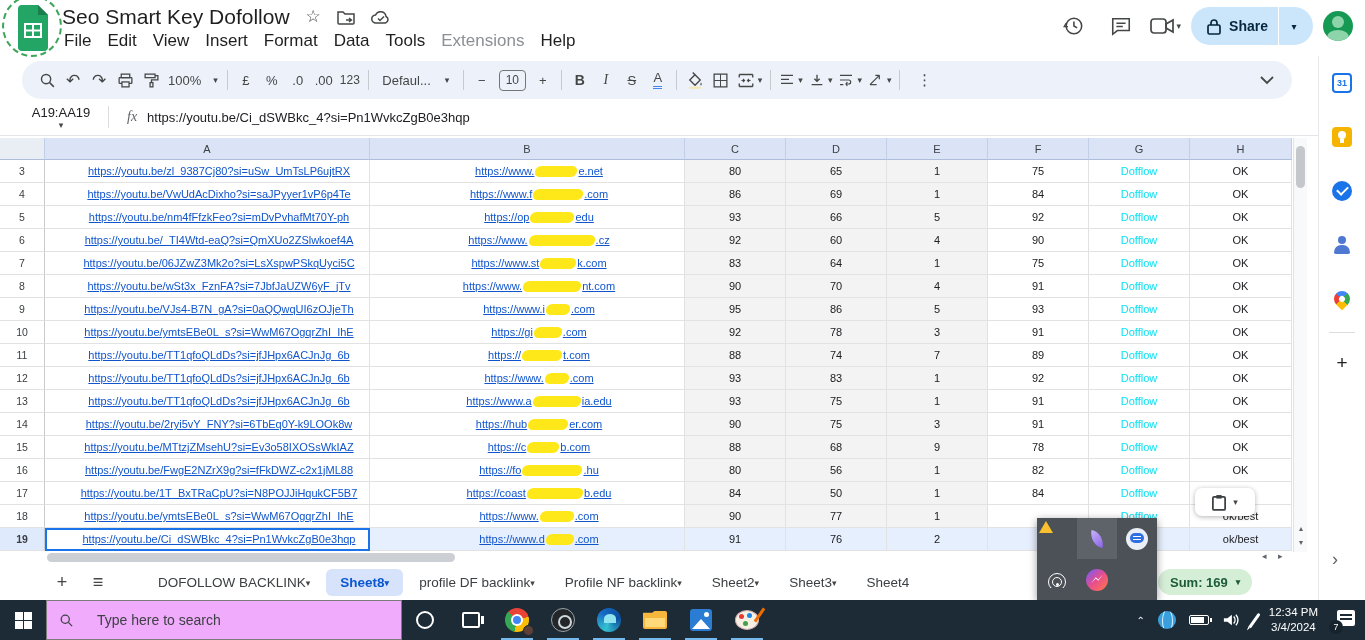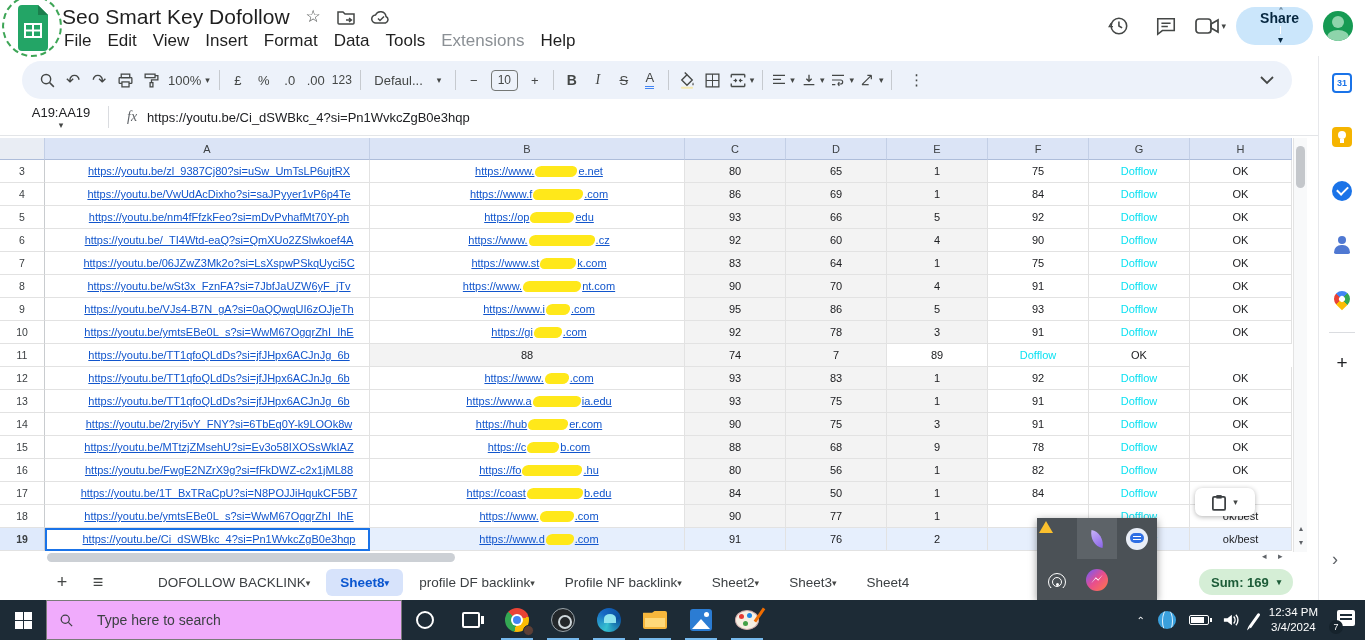--- a/index.html
+++ b/index.html
@@ -14,34 +14,34 @@
   .title-row { position:absolute; left:62px; top:4px; display:flex; align-items:center; gap:16px; height:26px; }
   .doc-title { font-size:21px; color:#1f1f1f; }
   .tstar { font-size:17px; color:#444746; margin-top:-2px; }
   #menubar { position:absolute; left:56px; top:28px; display:flex; }
   .menu-item { padding:3px 8px; font-size:17px; color:#1f1f1f; border-radius:6px; cursor:default; }
   .menu-item.muted { color:#8b9095; }
   .hdr-right { position:absolute; right:12px; top:7px; display:flex; align-items:center; gap:10px; }
   .hicon { width:38px; height:38px; display:flex; align-items:center; justify-content:center; border-radius:50%; }
   .cam-group { display:flex; align-items:center; gap:3px; }
   .dd { font-size:9px; color:#444746; }
-  .share-pill { height:38px; background:#cbe6fb; border-radius:19px; display:flex; align-items:center; padding:0 4px 0 16px;flex-direction:column; }
+  .share-pill { height:38px; background:#cbe6fb; border-radius:19px; display:flex; align-items:center; padding:0 4px 0 16px; }
   .share-label { font-size:14px; font-weight:bold; color:#05263f; margin:0 10px 0 8px; }
   .share-div { width:1px; height:38px; background:#fff; }
   .share-dd { width:30px; text-align:center; font-size:10px; color:#05263f; }
   .avatar { width:30px; height:30px; border-radius:50%; background:#169a53; position:relative; overflow:hidden; }
   .avatar::before { content:""; position:absolute; left:9px; top:5px; width:12px; height:12px; border-radius:50%; background:#8ed4ab; }
   .avatar::after { content:""; position:absolute; left:4px; top:19px; width:22px; height:14px; border-radius:50%; background:#8ed4ab; }
 
   
   #toolbar { position:absolute; left:22px; top:61px; width:1270px; height:38px; background:#edf2fa; border-radius:20px; display:flex; align-items:center; padding:0 12px; }
   .ti { min-width:26px; height:28px; display:flex; align-items:center; justify-content:center; color:#444746; font-size:13px; padding:0 3px; }
   .tsep { width:1px; height:20px; background:#c6cacf; margin:0 5px; }
   .tb-txt { font-size:13px; color:#444746; }
-  .zoom-box { display:flex; align-items:center; gap:4px; padding:0 4px;text-align:right; }
+  .zoom-box { display:flex; align-items:center; gap:12px; padding:0 4px;text-align:right; }
   .font-box { display:flex; align-items:center; gap:14px; padding:0 6px; min-width:84px; }
   .size-box { width:27px; height:21px; border:1px solid #747775; border-radius:4px; display:flex; align-items:center; justify-content:center; font-size:12px; color:#444746; margin:0 4px; }
   .bold-t { font-weight:bold; font-size:14px; }
   .ital-t { font-style:italic; font-family:"Liberation Serif",serif; font-size:14px; }
   .strike-t { text-decoration:line-through; font-size:13px; }
   .tcolor { font-size:13px; border-bottom:3px double #4285f4; line-height:1.1; }
   .with-dd { display:flex; align-items:center; gap:3px; }
   .tb-more { margin-left:6px; font-size:15px; }
   .tb-collapse { margin-left:auto; }
 
@@ -87,21 +87,21 @@
   .tp-cell.hov { background:#5d6368; }
 
   
   #tabbar { position:absolute; left:0; top:565px; width:1318px; height:35px; background:#fff; display:flex; align-items:center; }
   .tb-btn { width:36px; height:35px; display:flex; align-items:center; justify-content:center; font-size:18px; color:#444746; }
   #tabs { display:flex; align-items:center; height:35px; margin-left:28px; }
   .tab { display:flex; align-items:center; gap:0; padding:0 14px; height:27px; font-size:13.5px; color:#3c4043; border-radius:6px; margin-right:2px; white-space:nowrap; }
   .tab .tab-arrow { font-size:9px; color:#444746; }
   .tab.active { background:#d7e3fb; color:#0b57d0; font-weight:bold; }
   .tab.active .tab-arrow { color:#0b57d0; }
-  #sumpill { position:absolute; left:1199px; top:569px; height:26px; padding:0 12px; background:#d5eed6; border-radius:13px; display:flex; align-items:center; gap:8px; font-size:13px; font-weight:bold; color:#1d5c38; z-index:20; }
+  #sumpill { position:absolute; left:1158px; top:569px; height:26px; padding:0 12px; background:#d5eed6; border-radius:13px; display:flex; align-items:center; gap:8px; font-size:13px; font-weight:bold; color:#1d5c38; z-index:20; }
   #panel-chevron { position:absolute; left:1332px; top:549px; font-size:18px; color:#5f6368; z-index:20; }
 
   
   #sidepanel { position:absolute; right:0; top:56px; width:47px; height:544px; background:#fff; border-left:1px solid #e7e8eb; }
   .sp-ic { position:absolute; left:12px; width:22px; height:22px; display:flex; align-items:center; justify-content:center; }
   .sp-div { position:absolute; left:10px; width:26px; height:1px; background:#dadce0; }
   .cal-ic { width:20px; height:20px; background:#fff; border:2px solid #1a73e8; border-radius:4px; color:#1a73e8; font-size:9px; font-weight:bold; display:flex; align-items:center; justify-content:center; }
   .keep-ic { width:20px; height:20px; background:#f5b400; border-radius:4px; position:relative; }
   .keep-ic::before { content:""; position:absolute; left:6px; top:4px; width:8px; height:8px; border-radius:50%; background:#fff; }
   .keep-ic::after { content:""; position:absolute; left:8px; top:12px; width:4px; height:4px; background:#fff; }
@@ -507,20 +507,23 @@
     <div class="cell c-f">91</div>
     <div class="cell dof c-g">Dofflow</div>
     <div class="cell c-h">OK</div>
   </div>
 
   <div class="grow">
     <div class="rn">11</div>
     <div class="cell acell">
           <a class="link la">https://youtu.be/TT1qfoQLdDs?si=jfJHpx6ACJnJg_6b</a>
         </div>
+    <div class="cell">
+          <a class="link"><span class="pre">https://</span><span class="redact" style="width: 40px;"></span><span class="suf">t.com</span></a>
+        </div>
     <div class="cell shade c-c">88</div>
     <div class="cell shade c-d">74</div>
     <div class="cell shade c-e">7</div>
     <div class="cell c-f">89</div>
     <div class="cell dof c-g">Dofflow</div>
     <div class="cell c-h">OK</div>
   </div>
 
   <div class="grow">
     <div class="rn">12</div>

